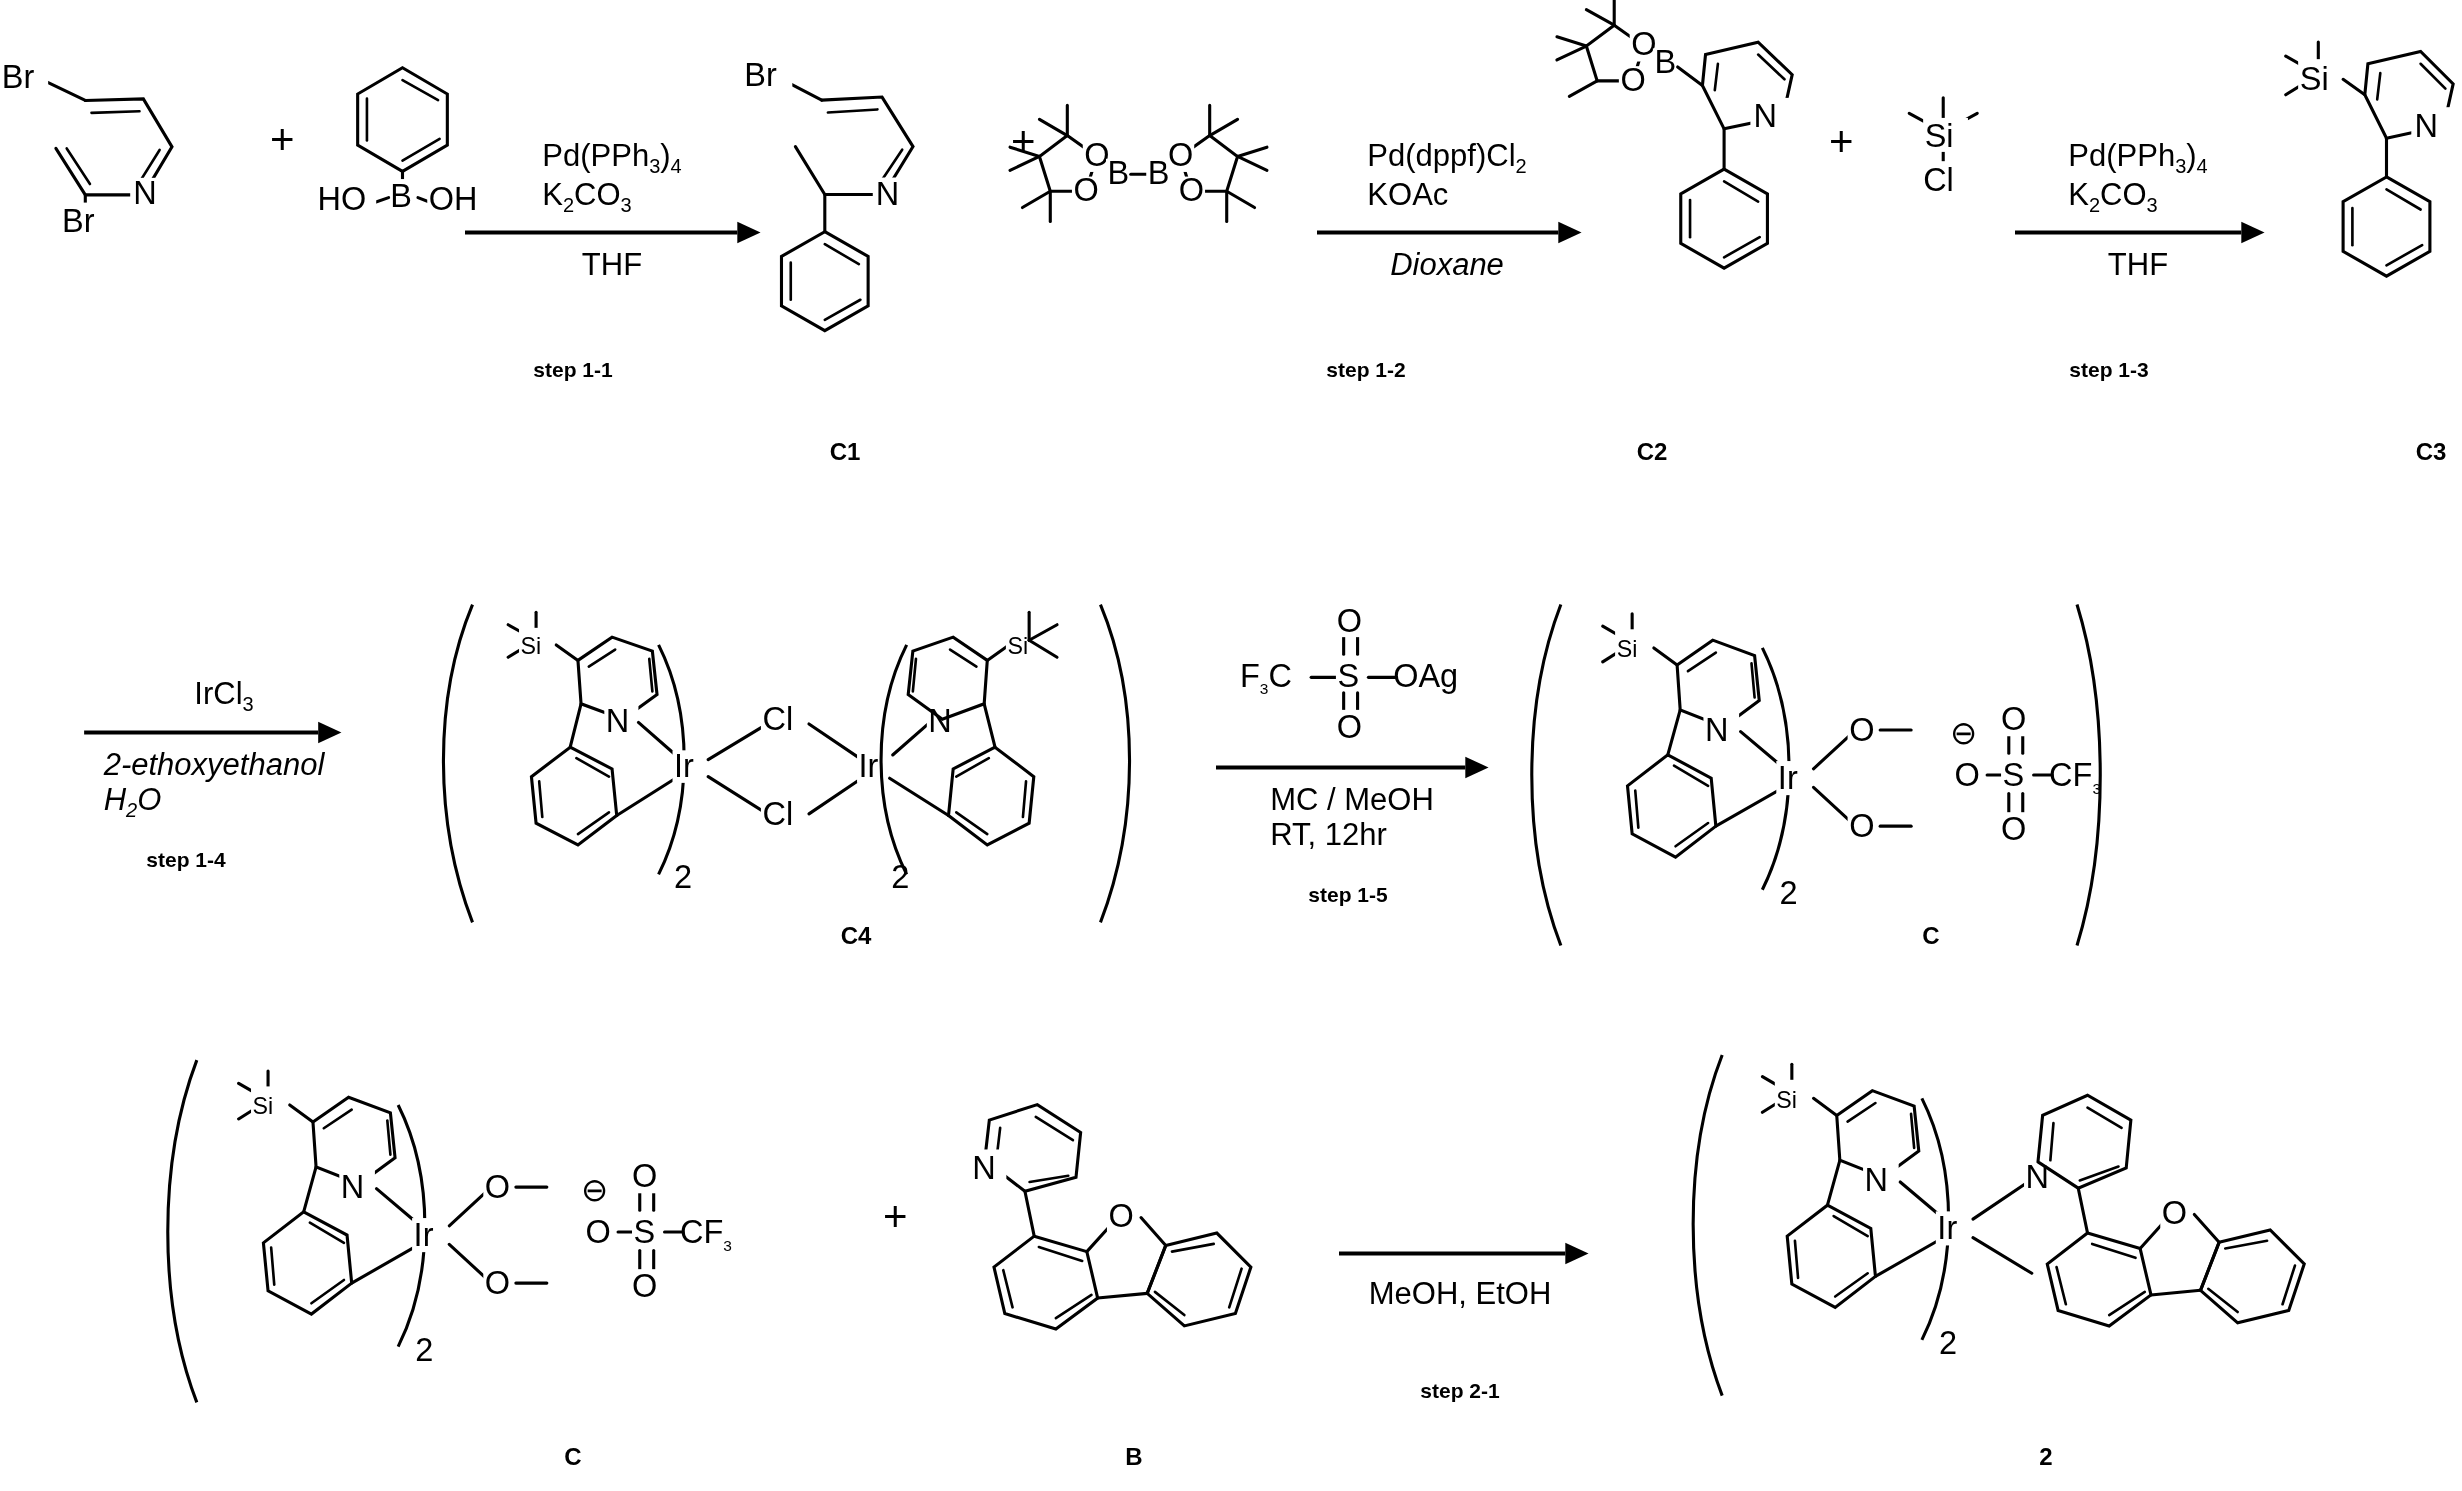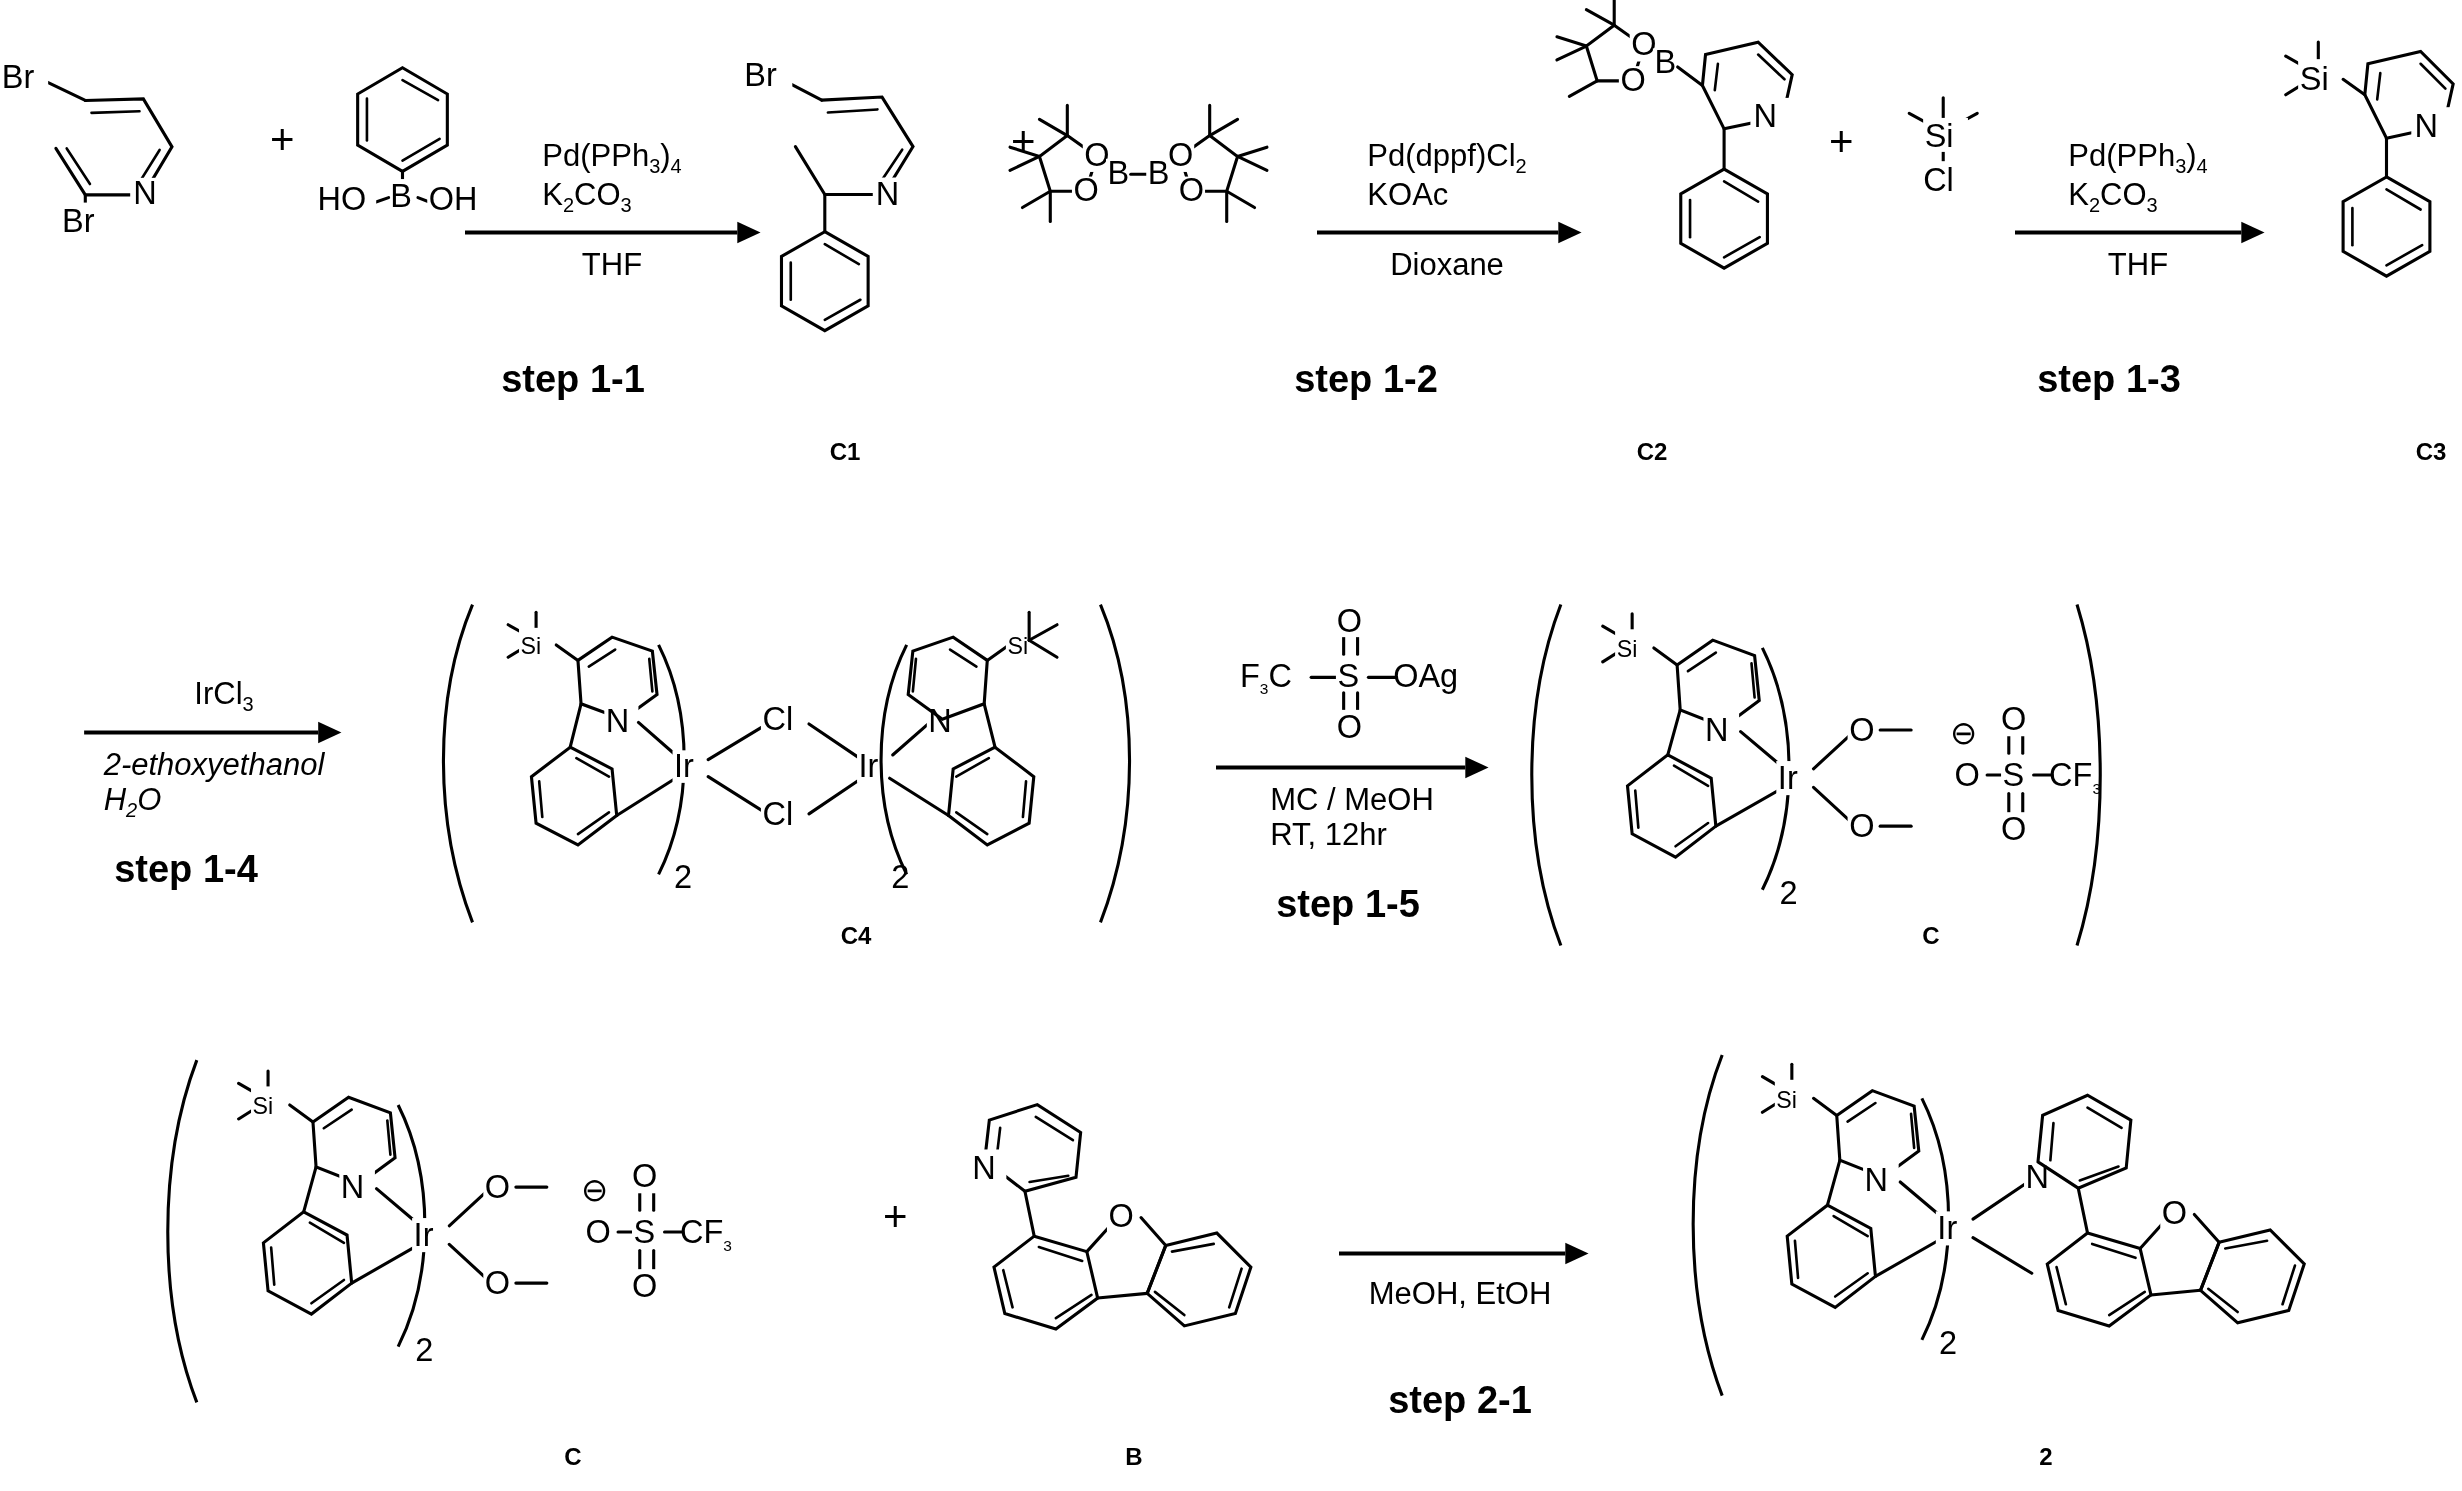--- a/index.html
+++ b/index.html
@@ -1,20 +1,20 @@
 <!DOCTYPE html>
 <html style="font-size:12.4px"><head>
 <meta charset="utf-8">
 <style>
   html,body{margin:0;padding:0;background:#ffffff;}
   body{width:2462px;height:1492px;font-family:"Liberation Sans",sans-serif;color:#000;position:relative;overflow:hidden;}
   .scheme{position:absolute;left:0;top:0;width:2462px;height:1492px;}
   .lbl{position:absolute;font-family:"Liberation Sans",sans-serif;color:#000;white-space:nowrap;}
   .cond{font-size:31px;text-align:left;line-height:1.12;}
-  .step{font-size:38px;font-weight:bold;text-align:left;}
+  .step{font-size:21px;font-weight:bold;text-align:left;}
   .cmpd{font-size:24px;font-weight:bold;text-align:center;}
   .plus{font-size:42px;}
   .atom{font-family:"Liberation Sans",sans-serif;font-size:42px;}
   .atom-s{font-family:"Liberation Sans",sans-serif;font-size:30px;}
   .sub{font-size:20px;}
   svg{overflow:visible;}
   .bond{stroke:#000;stroke-width:4;fill:none;stroke-linecap:round;}
   .bond-t{stroke:#000;stroke-width:3.4;fill:none;stroke-linecap:round;}
   .paren{stroke:#000;stroke-width:4;fill:none;}
   .arrowline{stroke:#000;stroke-width:5;fill:none;}
@@ -140,21 +140,21 @@
 </svg>
 
 <svg style="position:absolute;left:1317px;top:217px;" width="263" height="31" viewBox="0 0 340 40">
   <line class="arrowline" x1="0" y1="20" x2="312" y2="20"></line>
   <polygon points="312,6 342,20 312,34" fill="#000"></polygon>
 </svg>
 <div class="lbl cond centered" style="left:1447px;top:139px;">
   <div><span>Pd(dppf)Cl</span><sub class="sub">2</sub></div>
   <div>KOAc</div>
 </div>
-<div class="lbl cond centered" style="left:1447px;top:248px;">
+<div class="lbl cond centered" style="left:1447px;top:248px;font-style:italic;">
   <div>Dioxane</div>
 </div>
 <div class="lbl step centered" style="left:1366px;top:358px;">step 1-2</div>
 
 <svg style="position:absolute;left:1526px;top:0px;" width="325" height="349" viewBox="0 0 420 450">
 
   <polyline class="bond" points="114,32 152,59 138,104 92,104 78,59 114,32"></polyline>
   <line class="bond" x1="114" y1="32" x2="114" y2="0"></line>
   <line class="bond" x1="114" y1="32" x2="78" y2="12"></line>
   <line class="bond" x1="78" y1="59" x2="40" y2="47"></line>

